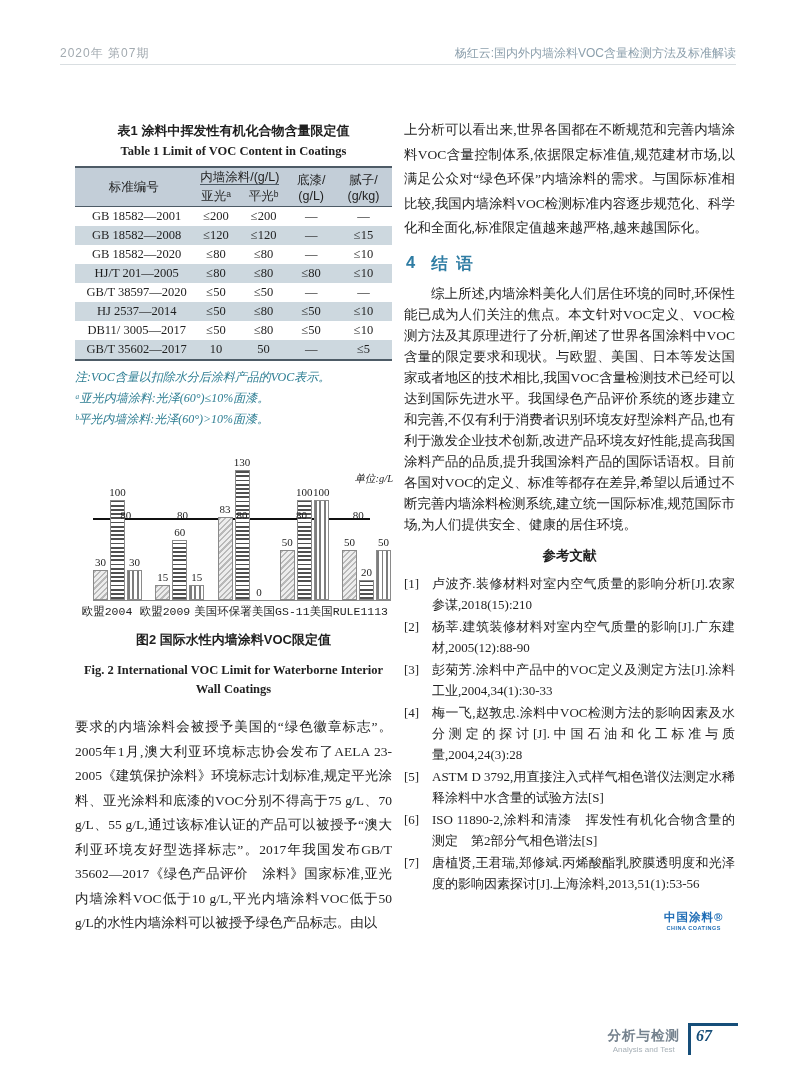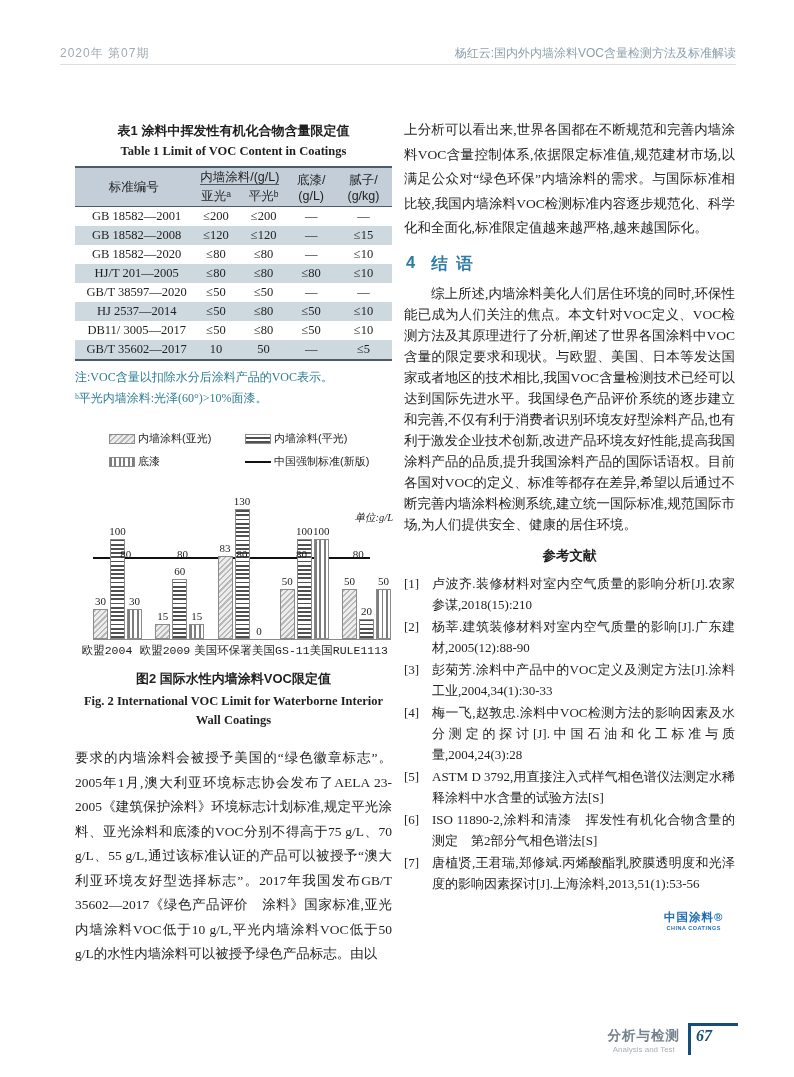--- a/index.html
+++ b/index.html
@@ -22,21 +22,21 @@
   table.voc{border-collapse:collapse;width:100%;font-size:12.5px;
       border-top:2px solid #4d5b66;border-bottom:2px solid #4d5b66;}
   table.voc th{font-weight:normal;font-family:"Liberation Sans","DejaVu Sans",sans-serif;
       background:#c3ced8;font-size:12.5px;padding:1px 0;text-align:center;}
   table.voc thead{border-bottom:1px solid #4d5b66;}
   table.voc td{padding:1px 2px;text-align:center;height:17px;}
   table.voc td.std{text-align:center;padding-left:8px;}
   table.voc tr.shaded{background:#cdd8df;}
   .grp-hdr{border-bottom:1px solid #4d5b66;}
   
-  .notes{margin-top:6px;color:#2c7d92;font-size:12px;line-height:21px;}
+  .notes{margin-top:6px;color:#2c7d92;font-size:12px;line-height:21px;font-style:italic;}
   .notes div{white-space:nowrap;}
   
   .chart{margin-top:22px;}
   .legend{display:grid;grid-template-columns:136px auto;row-gap:8px;margin-left:34px;
       font-family:"Liberation Sans","DejaVu Sans",sans-serif;font-size:11px;align-items:center;}
   .legend .item{display:flex;align-items:center;gap:3px;white-space:nowrap;}
   .sw{width:26px;height:10px;border:1px solid #8a8a8a;box-sizing:border-box;flex:none;}
   .sw-diagonal{background:repeating-linear-gradient(135deg,#b9b9b9 0 1.5px,#ededed 1.5px 4px);}
   .sw-horizontal{background:repeating-linear-gradient(0deg,#4f4f4f 0 1.8px,#ffffff 1.8px 4.2px);}
   .sw-vertical{background:repeating-linear-gradient(90deg,#7d7d7d 0 1.8px,#ffffff 1.8px 4.5px);}
@@ -54,21 +54,21 @@
   .bar{width:15px;box-sizing:border-box;border:1px solid #8a8a8a;}
   .bar.zero{border:none;}
   .bar.pat-diagonal{background:repeating-linear-gradient(135deg,#b9b9b9 0 1.5px,#ededed 1.5px 4px);}
   .bar.pat-horizontal{background:repeating-linear-gradient(0deg,#4f4f4f 0 1.8px,#ffffff 1.8px 4.2px);}
   .bar.pat-vertical{background:repeating-linear-gradient(90deg,#7d7d7d 0 1.8px,#ffffff 1.8px 4.5px);}
   .xlabels{display:flex;margin-left:3px;width:310px;margin-top:3px;
       font-family:Liberation Mono, monospace;font-size:11.5px;}
   .xlabels span{flex:1;text-align:center;white-space:nowrap;}
   .fig-cap-zh{text-align:center;font-weight:bold;font-size:13px;margin-top:12px;
       font-family:"Liberation Sans","DejaVu Sans",sans-serif;}
-  .fig-cap-en{text-align:center;font-weight:bold;font-size:12.5px;margin-top:4px;line-height:19px;}
+  .fig-cap-en{text-align:center;font-weight:bold;font-size:12.5px;margin-top:12px;line-height:19px;}
   
   .para{font-size:13.5px;line-height:24.5px;text-align:justify;}
   .para-tight{font-size:13.5px;line-height:21px;text-align:justify;}
   .indent{text-indent:2em;}
   .left-body{margin-top:16px;}
   
   .sec-head{display:flex;gap:14px;color:#2e7ca3;font-weight:bold;font-size:16.5px;
       font-family:"Liberation Sans","DejaVu Sans",sans-serif;margin:12px 0 8px 2px;letter-spacing:2px;}
   .refs-title{text-align:center;font-weight:bold;font-size:13.5px;margin:12px 0 8px 0;
       font-family:"Liberation Sans","DejaVu Sans",sans-serif;}
@@ -180,42 +180,25 @@
             <td>10</td>
             <td>50</td>
             <td>—</td>
             <td>≤5</td>
           </tr>
         </tbody>
     </table>
 
     <div class="notes">
       <div>注:VOC含量以扣除水分后涂料产品的VOC表示。</div>
+      <div>ᵃ亚光内墙涂料:光泽(60°)≤10%面漆。</div>
       <div>ᵇ平光内墙涂料:光泽(60°)&gt;10%面漆。</div>
     </div>
 
     <div class="chart">
-      <div class="legend">
-          <div class="item">
-            <span class="sw sw-diagonal"></span>
-            <span>内墙涂料(亚光)</span>
-          </div>
-          <div class="item">
-            <span class="sw sw-horizontal"></span>
-            <span>内墙涂料(平光)</span>
-          </div>
-          <div class="item">
-            <span class="sw sw-vertical"></span>
-            <span>底漆</span>
-          </div>
-          <div class="item">
-            <span class="sw-line"></span>
-            <span>中国强制标准(新版)</span>
-          </div>
-        </div>
       <div class="plot">
         <div class="unit">单位:g/L</div>
         <div class="refline"></div>
         <div class="groups">
             <div class="group">
               <div class="slot">
                 <div class="bar-label">30</div>
                 <div class="bar pat-diagonal" style="height: 30px;"></div>
               </div>
               <div class="slot">

